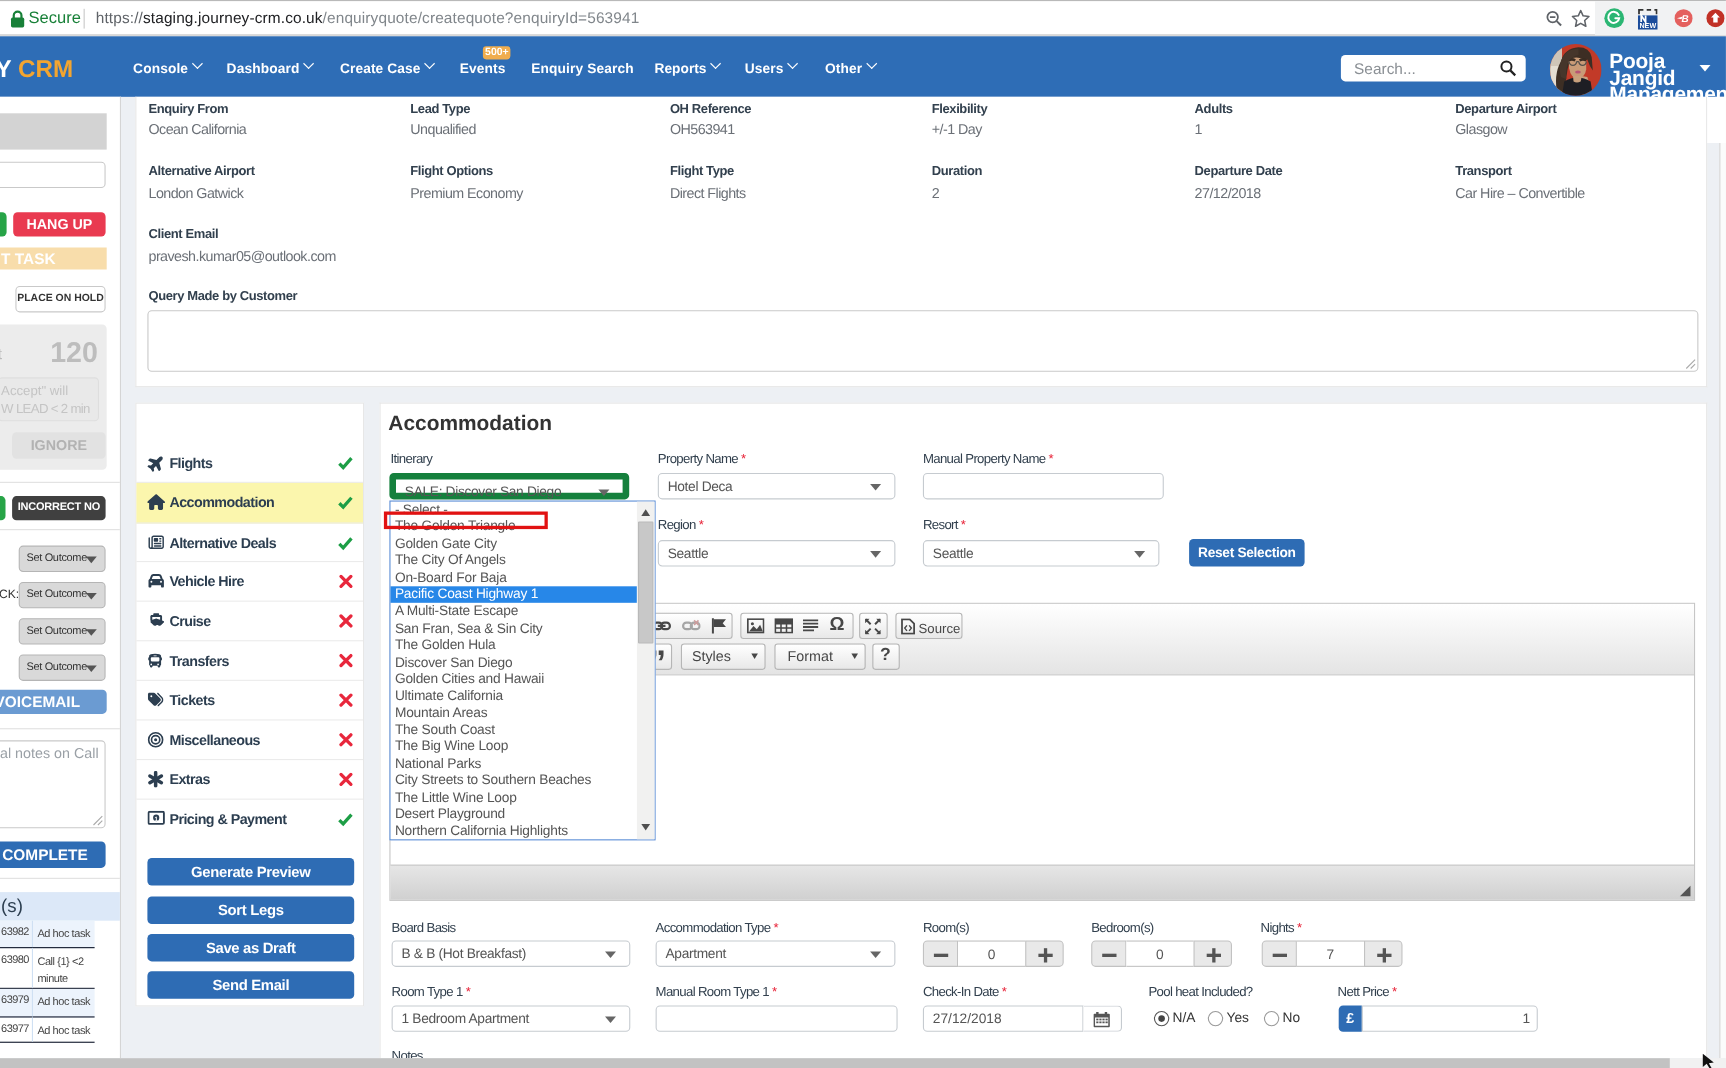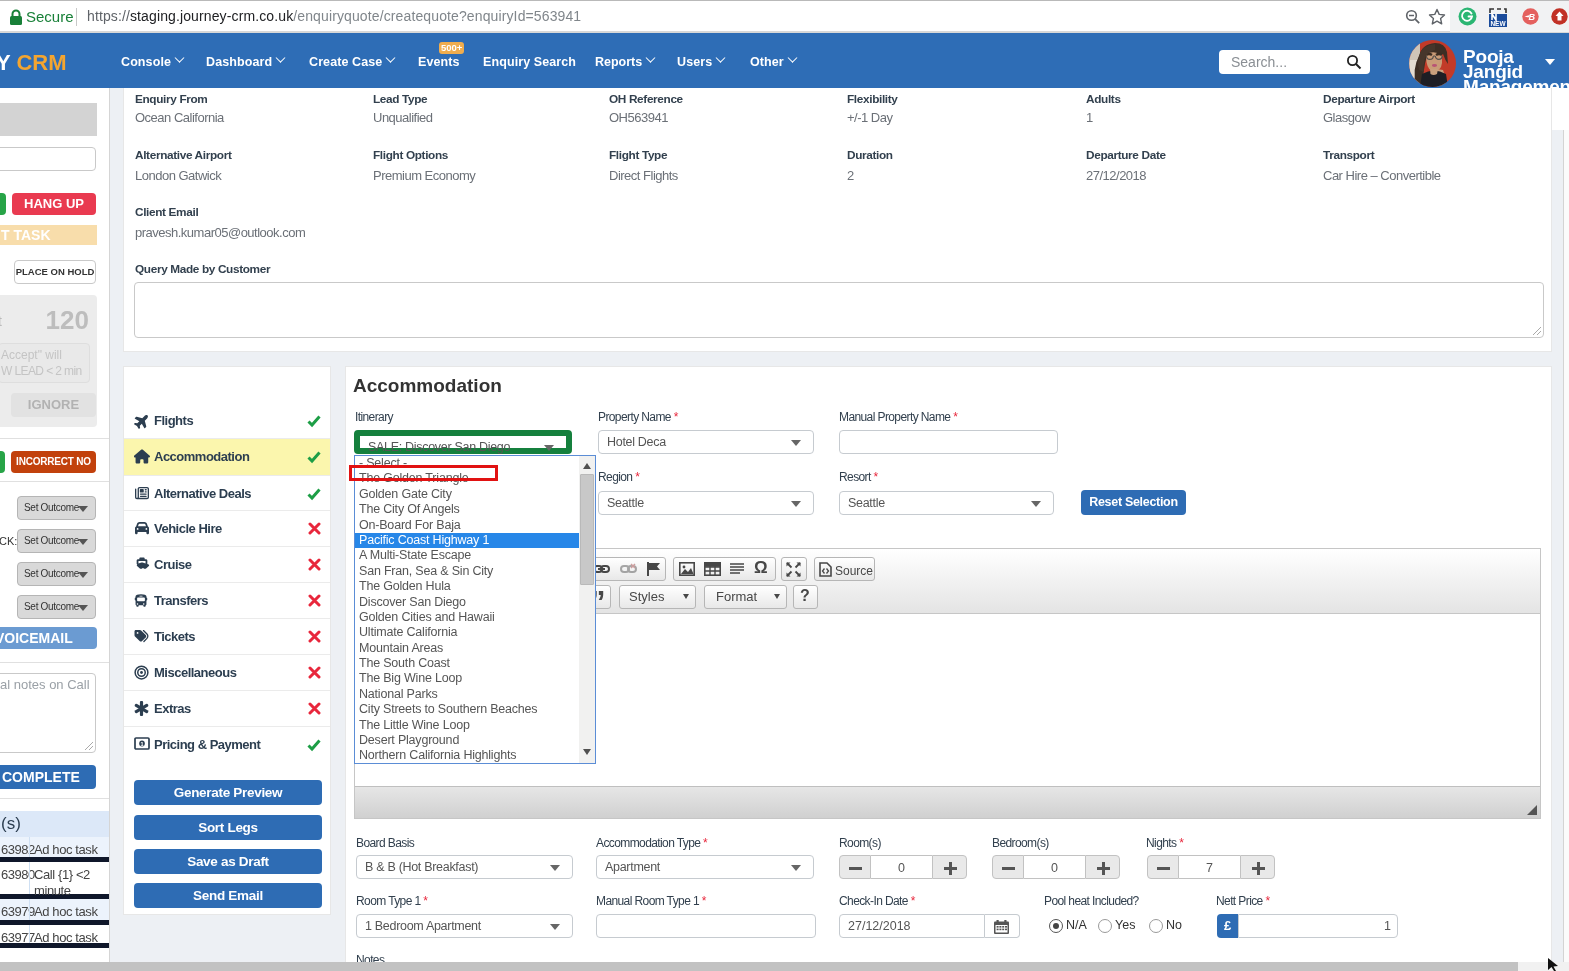--- a/index.html
+++ b/index.html
@@ -17,21 +17,21 @@
 .btnb{position:absolute;background:#2e6cb4;border-radius:4px;color:#fff;font-weight:bold;text-align:center}
 .nava{color:#fff;font-size:12.5px;font-weight:bold;letter-spacing:.1px}
 .nava.car:after{content:"";display:inline-block;width:6px;height:6px;border-right:1.8px solid #fff;border-bottom:1.8px solid #fff;transform:rotate(45deg) translate(-4px,-4px);margin-left:5px;vertical-align:-1px}
 .navitem{position:absolute;left:0;width:206px;height:36px;border-bottom:1px solid #ebebeb}
 .navitem .nt{position:absolute;left:30px;top:10px;font-size:13px;font-weight:bold;letter-spacing:-.5px;color:#2c3e50}
 .navitem svg.ic{position:absolute;left:10px;top:10px}
 .chk{position:absolute;right:9px;top:11px}
 .ditem{height:15.4px;line-height:15.4px;font-size:12.5px;letter-spacing:-.2px;color:#555;padding-left:4px;white-space:nowrap}
 .outsel{left:17px;width:79px;height:24px;background:#d9d9d9;border:1px solid #b5b5b5;border-radius:4px;font-size:10px;letter-spacing:-.3px;color:#333;line-height:22px;padding-left:6px}
 .outsel:after{content:"";position:absolute;right:7px;top:9px;width:0;height:0;border-left:5px solid transparent;border-right:5px solid transparent;border-top:6px solid #555}
-.trow{left:0;width:110px;border-bottom:5px solid #0f172a;font-size:13px;color:#444}
+.trow{left:0;width:86px;border-bottom:1px solid #0f172a;font-size:10px;color:#444}
 .trow .c1{position:absolute;left:1px;top:5px;letter-spacing:-.5px}.trow:after{content:"";position:absolute;left:29px;top:0;bottom:0;width:1px;background:#cfe0f3}
 .trow .c2{position:absolute;left:34px;top:5px;line-height:16px;letter-spacing:-.4px}
 .ebtngrp{position:absolute;height:24px;background:linear-gradient(#ffffff,#e8e8e8);border:1px solid #b6b6b6;border-radius:3px}
 .stepm,.stepp{position:absolute;width:32px;height:24px;background:#e9e9e9;border:1px solid #c2c2c2;border-radius:4px 0 0 4px}
 .stepp{border-radius:0 4px 4px 0;width:35px}
 .stepm:after{content:"";position:absolute;left:9px;top:10.5px;width:13px;height:3px;background:#555}
 .stepp:after{content:"";position:absolute;left:11px;top:10.5px;width:13px;height:3px;background:#555}
 .stepp:before{content:"";position:absolute;left:16px;top:5.5px;width:3px;height:13px;background:#555}
 .stepi{position:absolute;width:61px;height:24px;background:#fff;border:1px solid #c2c2c2;border-left:none;border-right:none;text-align:center;line-height:24px;font-size:12.5px;color:#555}
 .radio{position:absolute;width:14px;height:14px;border:1px solid #9a9a9a;border-radius:50%;background:#fff}
@@ -93,21 +93,21 @@
   <div class="abs nava car" style="left:206px;top:22px">Dashboard</div>
   <div class="abs nava car" style="left:309px;top:22px">Create Case</div>
   <div class="abs nava" style="left:418px;top:22px">Events</div>
   <div class="abs nava" style="left:483px;top:22px">Enquiry Search</div>
   <div class="abs nava car" style="left:595px;top:22px;letter-spacing:0">Reports</div>
   <div class="abs nava car" style="left:677px;top:22px">Users</div>
   <div class="abs nava car" style="left:750px;top:22px">Other</div>
 
   <div class="abs" style="left:439px;top:9px;background:#f0ad4e;border-radius:3px;color:#fff;font-size:9.5px;font-weight:bold;height:12px;line-height:11px;padding:0 2px">500+</div>
 
-  <div class="abs" style="left:1219px;top:17px;width:151px;height:24px;background:#fff;border-radius:4px">
+  <div class="abs" style="left:1219px;top:17px;width:168px;height:24px;background:#fff;border-radius:4px">
     <span style="position:absolute;left:12px;top:4px;color:#8a8f94;font-size:14px">Search...</span>
     <svg class="abs" style="right:8px;top:4px" width="16" height="16" viewBox="0 0 16 16">
           <circle cx="6.5" cy="6.5" r="4.6" fill="none" stroke="#222" stroke-width="1.8"></circle>
           <line x1="10" y1="10" x2="14.5" y2="14.5" stroke="#222" stroke-width="2"></line>
         </svg>
   </div>
 
   <svg class="abs" style="left:1409px;top:7px" width="47" height="47" viewBox="0 0 47 47">
     <defs>
           <clipPath id="avc">
@@ -142,21 +142,21 @@
   <div class="abs" style="left:0;top:137px;width:97px;height:20px;background:#f8ddab;color:#fff;font-weight:bold;font-size:14px;line-height:20px"><span style="margin-left:1px">T TASK</span></div>
   <div class="abs" style="left:14px;top:172px;width:82px;height:24px;background:#fff;border:1px solid #c9c9c9;border-radius:4px;color:#333;font-weight:bold;font-size:9.5px;text-align:center;line-height:22px;white-space:nowrap;overflow:hidden">PLACE ON HOLD</div>
   <div class="abs" style="left:-10px;top:207px;width:107px;height:132px;background:#ececec;border-radius:4px">
     <span style="position:absolute;left:8px;top:18px;color:#b9b9b9;font-size:14px">t</span>
     <span style="position:absolute;right:8px;top:10px;color:#bdbdbd;font-size:26px;font-weight:bold">120</span>
     <div style="position:absolute;left:8px;top:48px;width:92px;height:40px;background:#e9e9e9;border:1px solid #dedede;border-radius:4px;color:#c4c4c4;font-size:12px;line-height:16px;padding:3px 0 0 2px">Accept" will<br><span style="letter-spacing:-.6px">W LEAD &lt; 2 min</span></div>
     <div style="position:absolute;left:21px;top:98px;width:85px;height:24px;background:#e2e2e2;border-radius:4px;color:#b2b2b2;font-weight:bold;font-size:13px;text-align:center;line-height:24px">IGNORE</div>
   </div>
   <div class="abs" style="left:0;top:350px;width:110px;height:1px;background:#e0e0e0"></div>
   <div class="abs" style="left:-20px;top:363px;width:25px;height:22px;background:#27a447;border-radius:4px"></div>
-  <div class="abs" style="left:11px;top:363px;width:85px;height:22px;background:#c2410c;border-radius:4px;color:#fff;font-weight:bold;font-size:10px;letter-spacing:-.2px;text-align:center;line-height:22px">INCORRECT NO</div>
+  <div class="abs" style="left:11px;top:363px;width:85px;height:22px;background:#404040;border-radius:4px;color:#fff;font-weight:bold;font-size:10px;letter-spacing:-.2px;text-align:center;line-height:22px">INCORRECT NO</div>
   <div class="abs" style="left:0;top:393px;width:110px;height:1px;background:#e0e0e0"></div>
   <div class="abs outsel" style="top:408px">Set Outcome</div>
   <div class="abs" style="left:-1px;top:447px;font-size:11px;color:#333">CK:</div>
   <div class="abs outsel" style="top:441px">Set Outcome</div>
   <div class="abs outsel" style="top:474px">Set Outcome</div>
   <div class="abs outsel" style="top:507px">Set Outcome</div>
   <div class="abs" style="left:-14px;top:539px;width:111px;height:22px;background:#6b9bd2;border-radius:4px;color:#fff;font-weight:bold;font-size:14px;line-height:22px;padding-left:9px">VOICEMAIL</div>
   <div class="abs" style="left:0;top:574px;width:110px;height:1px;background:#e0e0e0"></div>
   <div class="abs" style="left:-8px;top:585px;width:104px;height:80px;background:#fff;border:1px solid #c9c9c9;border-radius:4px;color:#9aa0a6;font-size:13px;padding:3px 0 0 7px">al notes on Call
     <svg style="position:absolute;right:1px;bottom:1px" width="10" height="10" viewBox="0 0 10 10">

